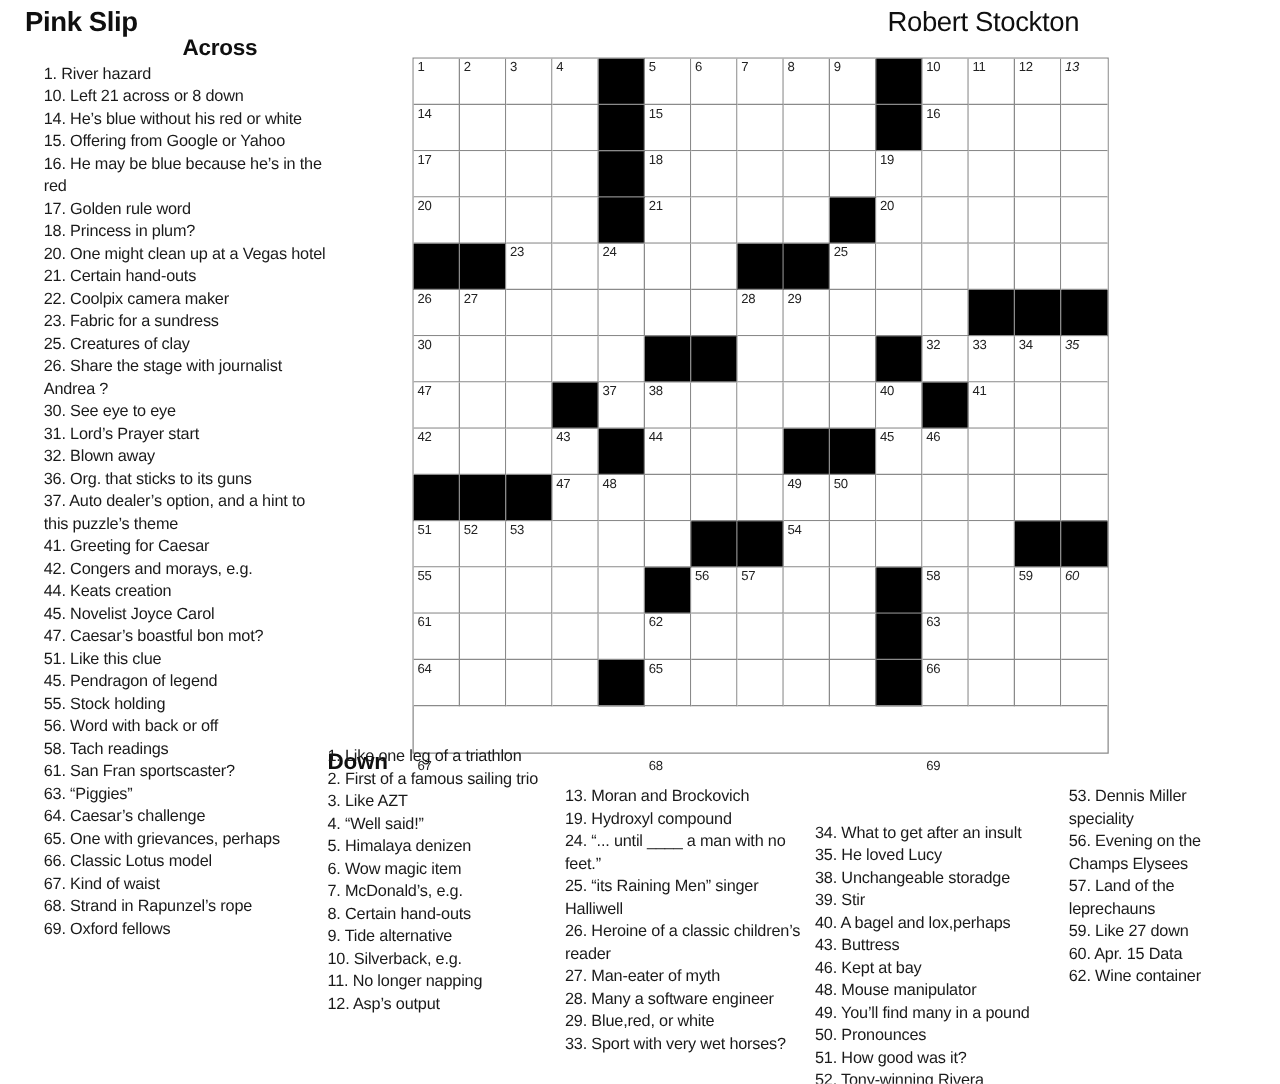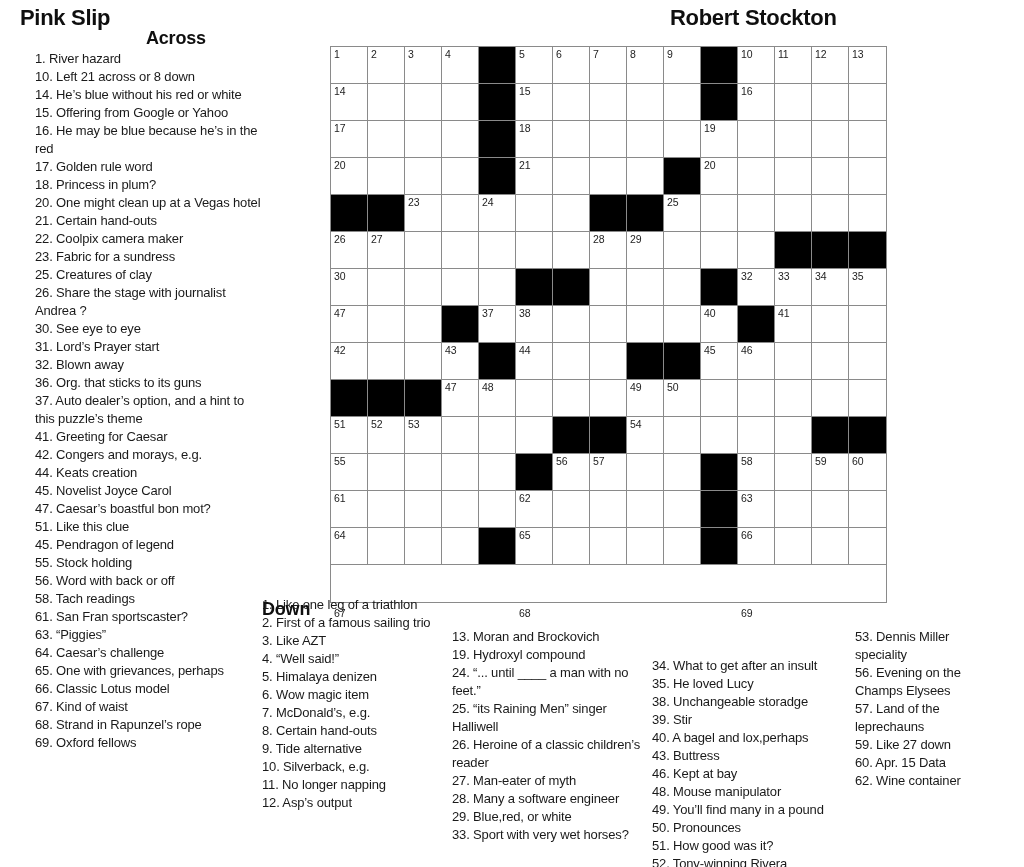--- a/index.html
+++ b/index.html
@@ -12,22 +12,22 @@
     overflow: hidden;
   }
   .page { position: absolute; inset: 0; }
 
   .title {
     position: absolute; left: 20px; top: 5px;
     font-size: 22px; font-weight: 700; color: #0f0f0f;
     letter-spacing: -0.3px;
   }
   .author {
-    position: absolute; left: 670px; top: 5px;
-    font-size: 22px; font-weight: 700; color: #0f0f0f;
+    position: absolute; left: 710px; top: 5px;
+    font-size: 22px; font-weight: 400; color: #0f0f0f;
     letter-spacing: -0.3px;
   }
   .section-h {
     position: absolute;
     font-size: 18px; font-weight: 700; color: #0f0f0f;
     letter-spacing: -0.2px;
   }
   .across-h { left: 146px; top: 28px; text-align: right; }
   .down-h   { left: 262px; top: 599px; }
 
@@ -51,21 +51,21 @@
     grid-template-rows: repeat(15, 37px);
     border: 1px solid #8a8a8a;
     background: #ffffff;
   }
   .cell {
     position: relative;
     background: #ffffff;
     border-right: 1px solid #8a8a8a;
     border-bottom: 1px solid #8a8a8a;
   }
-  .cell:nth-child(15n) { border-right: none; }
+  .cell:nth-child(15n) { border-right: none; font-style: italic; }
   .cell:nth-child(n+211) { border-bottom: none; margin-top: 41px; }
   .cell.black { background: #000000; }
   .cellnum {
     position: absolute; top: 1px; left: 3px;
     font-size: 10.5px; line-height: 12px;
     color: #222222; letter-spacing: -0.2px;
   }
 </style>
 </head>
 <body>

